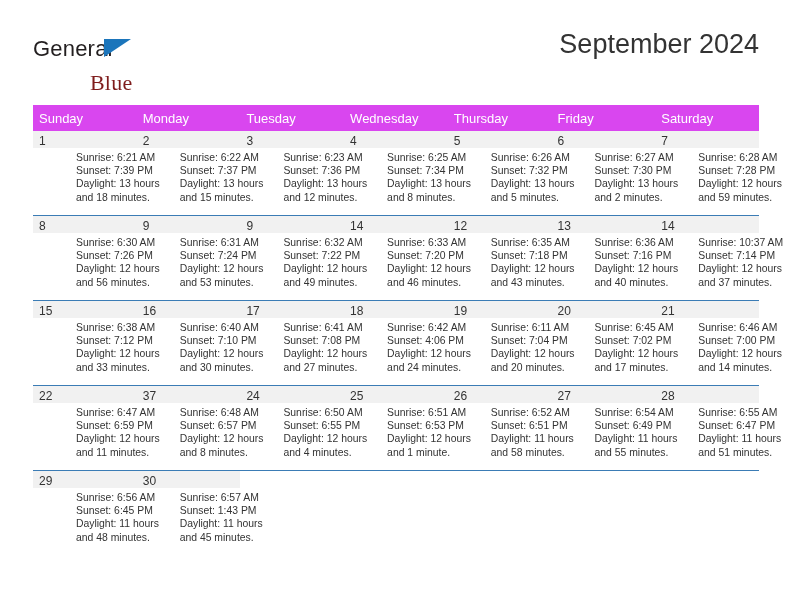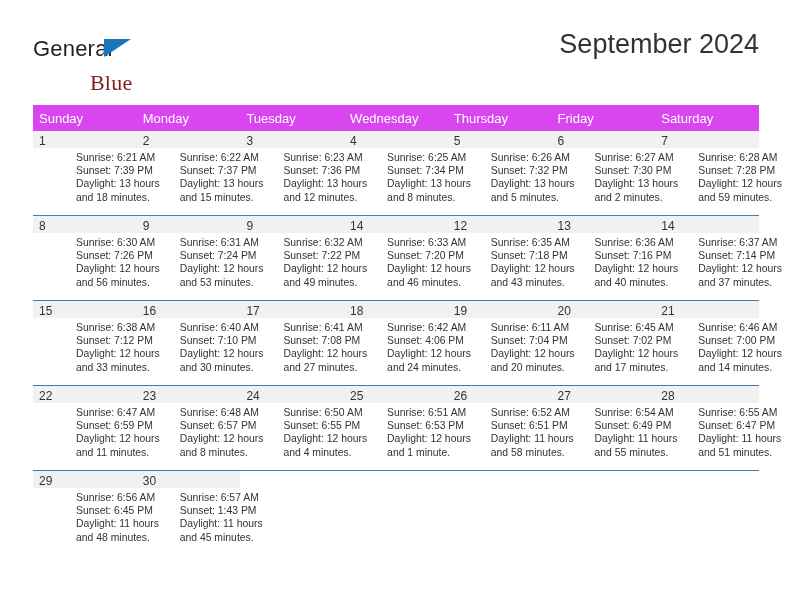--- a/index.html
+++ b/index.html
@@ -319,21 +319,21 @@
                 <div>Sunset: 7:16 PM</div>
                 <div>Daylight: 12 hours</div>
                 <div>and 40 minutes.</div>
               </div>
             </div>
           </td>
         <td>
             <div class="cell-inner">
               <div class="daynum">14</div>
               <div class="details">
-                <div>Sunrise: 6:37 AM</div>
+                <div>Sunrise: 10:37 AM</div>
                 <div>Sunset: 7:14 PM</div>
                 <div>Daylight: 12 hours</div>
                 <div>and 37 minutes.</div>
               </div>
             </div>
           </td>
       </tr>
 
       <tr class="week-row">
         <td>
@@ -422,21 +422,21 @@
               <div class="details">
                 <div>Sunrise: 6:47 AM</div>
                 <div>Sunset: 6:59 PM</div>
                 <div>Daylight: 12 hours</div>
                 <div>and 11 minutes.</div>
               </div>
             </div>
           </td>
         <td>
             <div class="cell-inner">
-              <div class="daynum">23</div>
+              <div class="daynum">37</div>
               <div class="details">
                 <div>Sunrise: 6:48 AM</div>
                 <div>Sunset: 6:57 PM</div>
                 <div>Daylight: 12 hours</div>
                 <div>and 8 minutes.</div>
               </div>
             </div>
           </td>
         <td>
             <div class="cell-inner">

